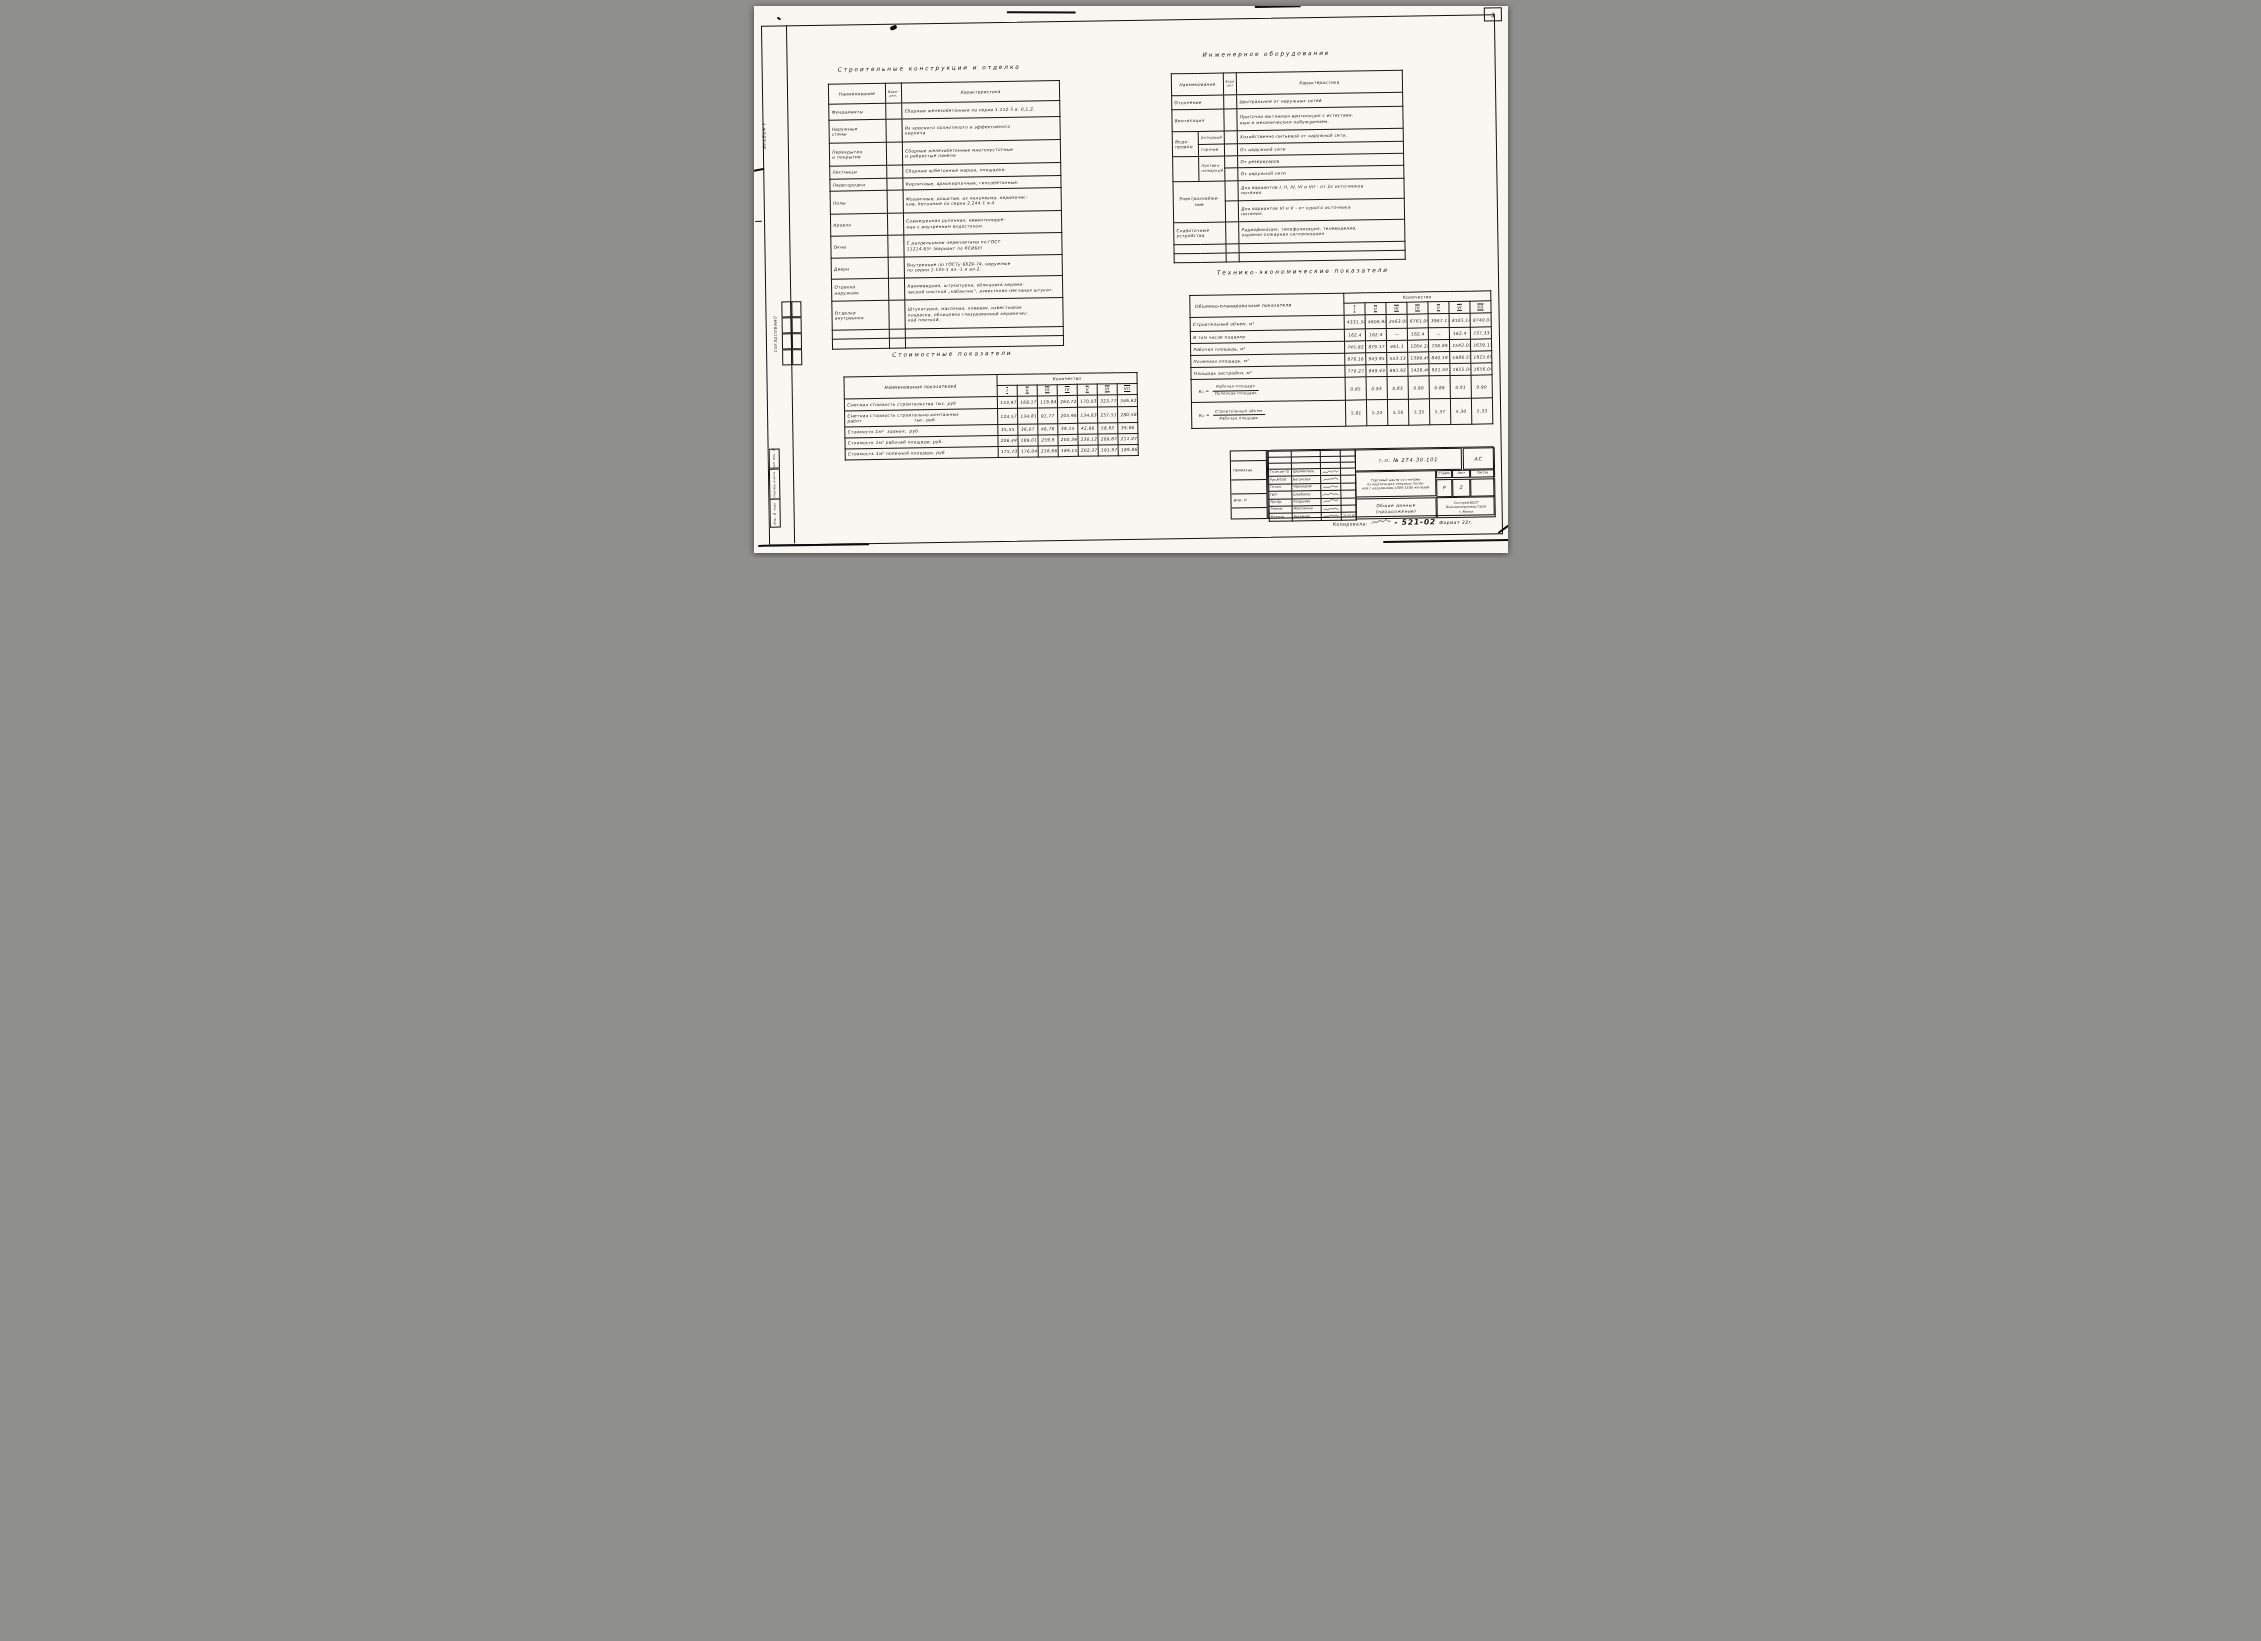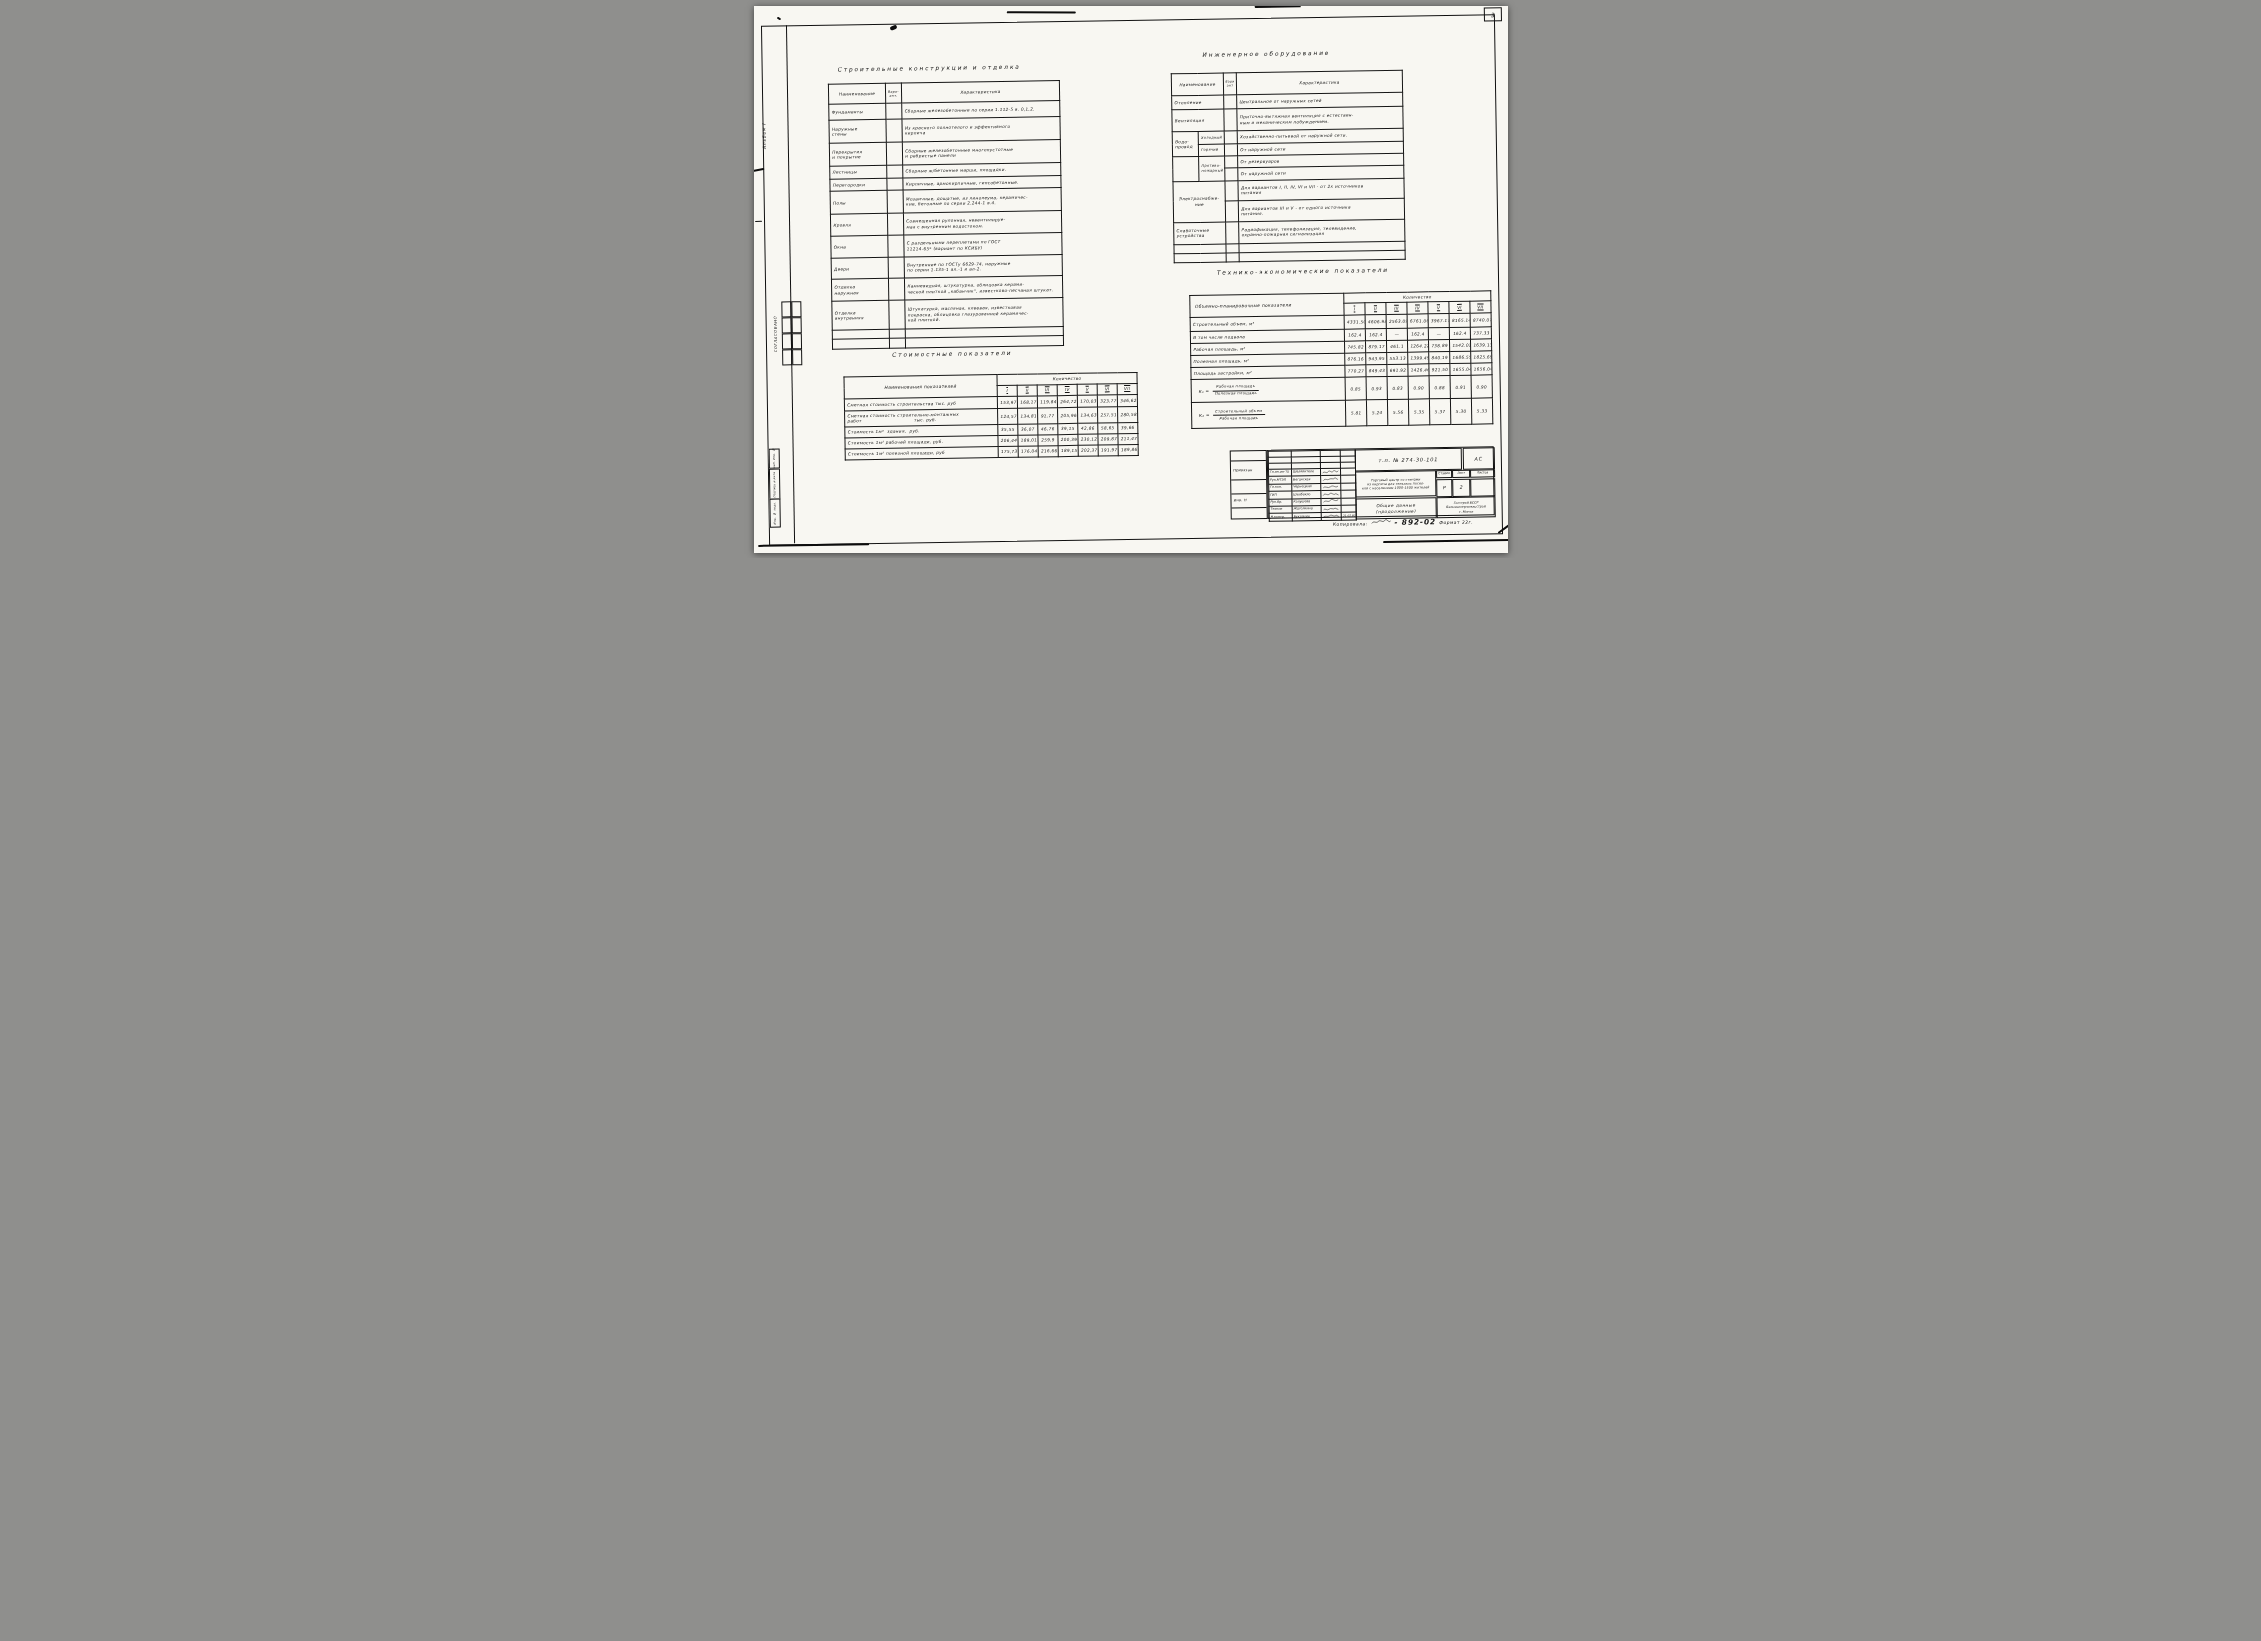--- a/index.html
+++ b/index.html
@@ -611,19 +611,19 @@
     <div class="cell pre" style="left:168px;top:49px;width:59px;height:21px;font-size:3.2px;">Госстрой БССР
 Белнингипросельстрой
 г. Минск</div>
   </div>
 
   <div class="footer-line">
     <span>Копировала:</span>
     <svg width="20.4" height="5.6" viewBox="0 0 44 12">
           <path d="M2 9 C7 2,11 10,16 5 S25 9,30 3 S38 10,43 4" fill="none" stroke="#111" stroke-width="1.3"></path>
         </svg>
-    <span class="big">- 892-02</span>
+    <span class="big">- 521-02</span>
     <span>Формат 22г.</span>
   </div>
 
 </div>
 </div>
 
 
 </body></html>

